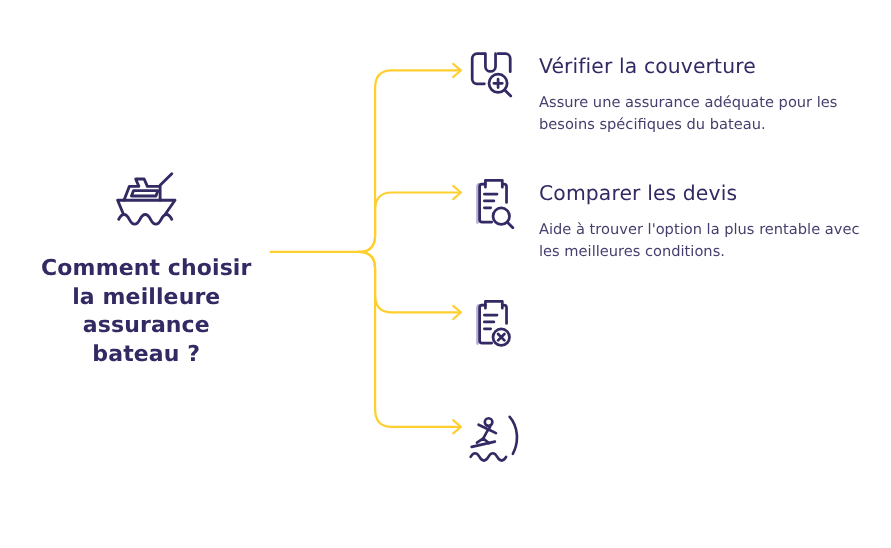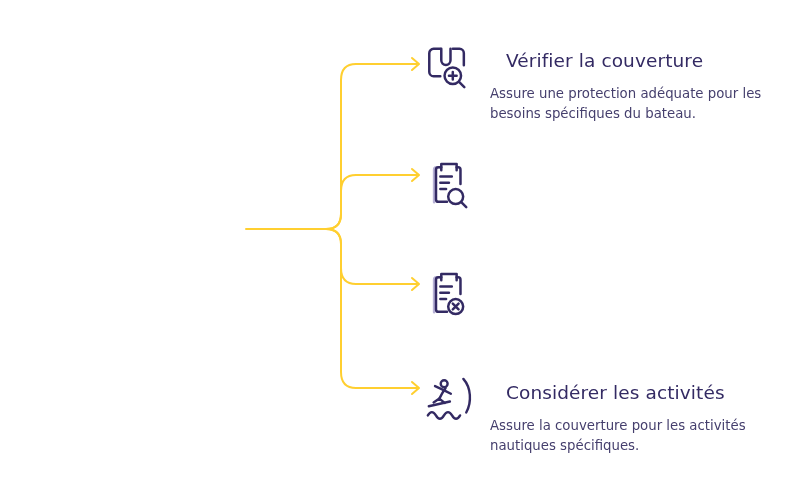--- a/index.html
+++ b/index.html
@@ -32,21 +32,21 @@
   }
   .center-title span{display:block;}
 
   
   .branch{position:absolute;left:424px;display:flex;gap:16px;width:370px;}
   .branch-icon{flex:0 0 auto;width:50px;}
   .branch-icon svg{display:block;}
   .branch-text{padding-top:5px;width:306px;}
   .branch-title{
     font-size:18.5px;font-weight:400;line-height:23px;
-    color:var(--ink-navy);letter-spacing:0.1px;margin-left:16px;
+    color:var(--ink-navy);letter-spacing:0.1px;
   }
   .branch-desc{
     margin-top:12px;
     font-size:13.3px;font-weight:400;line-height:19.5px;
     color:var(--description-navy);
     max-width:300px;
   }
   .icon-stroke{fill:none;stroke:var(--ink-navy);stroke-linecap:round;stroke-linejoin:round;}
 </style>
 </head>
@@ -59,55 +59,76 @@
     <path d="M326,229 Q341,229 341,214 V80 Q341,64 356,64 H417"></path>
     <path d="M326,229 Q341,229 341,214 V191 Q341,175 356,175 H417"></path>
     <path d="M326,229 Q341,229 341,244 V268 Q341,284 356,284 H417"></path>
     <path d="M326,229 Q341,229 341,244 V372 Q341,388 356,388 H417"></path>
     <path d="M412,58 L419,64 L412,70"></path>
     <path d="M412,169 L419,175 L412,181"></path>
     <path d="M412,278 L419,284 L412,290"></path>
     <path d="M412,382 L419,388 L412,394"></path>
   </svg>
 
+  <div class="center-node">
+    <div class="center-icon">
+      <svg width="66" height="56" viewBox="0 0 68 58" aria-hidden="true">
+        <g class="icon-stroke" stroke-width="2.7">
+          <path d="M47,15 L58,4"></path>
+          <path d="M13,29 L18,16 L27,16 L24,9 L32,9 L35,16 L47,16 L47,29"></path>
+          <path d="M22,20 L45,20 L43,25 L20,25 Z"></path>
+          <path d="M7,29 H61 L52,42 M12,41 L7,29"></path>
+          <path d="M8,47 c3,-6 7,-6 10,0 c3,6 7,6 10,0 c3,-6 7,-6 10,0 c3,6 7,6 10,0 c3,-6 7,-6 10,0"></path>
+        </g>
+      </svg>
+    </div>
+    <h1 class="center-title">
+      <span>Comment choisir</span>
+      <span>la meilleure</span>
+      <span>assurance</span>
+      <span>bateau ?</span>
+    </h1>
+  </div>
 
   <section class="branch" style="top:44px">
     <span class="branch-icon">
       <svg width="48" height="50" viewBox="0 0 50 52" aria-hidden="true">
         <g class="icon-stroke" stroke-width="2.6">
           <path d="M17,5 H10 a4.5,4.5 0 0 0 -4.5,4.5 V29 a4.5,4.5 0 0 0 4.5,4.5 h7"></path>
           <path d="M30,5 h7 a4.5,4.5 0 0 1 4.5,4.5 V22"></path>
           <path d="M18,5 v12 a4.8,4.8 0 0 0 9.6,0 V5"></path>
           <circle cx="30" cy="33" r="8.6"></circle>
           <path d="M30,29 v8 M26,33 h8"></path>
           <path d="M36.5,39.5 L42,45"></path>
         </g>
       </svg>
     </span>
     <div class="branch-text">
       <h2 class="branch-title">Vérifier la couverture</h2>
-      <p class="branch-desc">Assure une protection adéquate pour les besoins spécifiques du bateau.</p>
+      <p class="branch-desc">Assure une assurance adéquate pour les besoins spécifiques du bateau.</p>
     </div>
   </section>
 
   <section class="branch" style="top:160px">
     <span class="branch-icon">
       <svg width="48" height="52" viewBox="0 0 50 54" aria-hidden="true">
         <g class="icon-stroke" stroke-width="2.6">
           <path d="M10.5,44 V10 a2.5,2.5 0 0 1 2.5,-2.5 h4" stroke="#B7B1D6"></path>
           <path d="M18,7.5 h-3 a2.5,2.5 0 0 0 -2.5,2.5 v31 a2.5,2.5 0 0 0 2.5,2.5 h9"></path>
           <path d="M34,7.5 h1.5 a2.5,2.5 0 0 1 2.5,2.5 v15"></path>
           <path d="M18,10.5 V4 h16 v6.5"></path>
           <path d="M17,17 h12 M17,23.5 h9 M17,30 h6"></path>
           <circle cx="33" cy="38" r="7.8"></circle>
           <path d="M38.8,43.8 L44,49"></path>
         </g>
       </svg>
     </span>
     <div class="branch-text">
+      <h2 class="branch-title">Comparer les devis</h2>
+      <p class="branch-desc">Aide à trouver l'option la plus rentable avec les meilleures conditions.</p>
     </div>
   </section>
 
   <section class="branch" style="top:270px">
     <span class="branch-icon">
       <svg width="48" height="52" viewBox="0 0 50 54" aria-hidden="true">
         <g class="icon-stroke" stroke-width="2.6">
           <path d="M10.5,44 V10 a2.5,2.5 0 0 1 2.5,-2.5 h4" stroke="#B7B1D6"></path>
           <path d="M18,7.5 h-3 a2.5,2.5 0 0 0 -2.5,2.5 v31 a2.5,2.5 0 0 0 2.5,2.5 h9"></path>
           <path d="M34,7.5 h1.5 a2.5,2.5 0 0 1 2.5,2.5 v15"></path>
@@ -129,19 +150,15 @@
           <path d="M41,3 c8,9 9,24 3,35"></path>
           <circle cx="21" cy="8" r="3.6"></circle>
           <path d="M22.5,12.5 C20,16 18,19.5 16,23.5"></path>
           <path d="M21,15 L28,18.5 M20,14.5 L11.5,10.5"></path>
           <path d="M16,23.5 L21.5,28 M16,23.5 L10,27.5"></path>
           <path d="M5,31.5 L27,26.5"></path>
           <path d="M4,41 c2.6,-4.6 5.8,-4.6 8.4,0 c2.6,4.6 5.8,4.6 8.4,0 c2.6,-4.6 5.8,-4.6 8.4,0 c2.6,4.6 5.8,4.6 8.4,0"></path>
         </g>
       </svg>
     </span>
-    <div class="branch-text">
-      <h2 class="branch-title">Considérer les activités</h2>
-      <p class="branch-desc">Assure la couverture pour les activités nautiques spécifiques.</p>
-    </div>
   </section>
 
 </div>
 
 </body></html>

